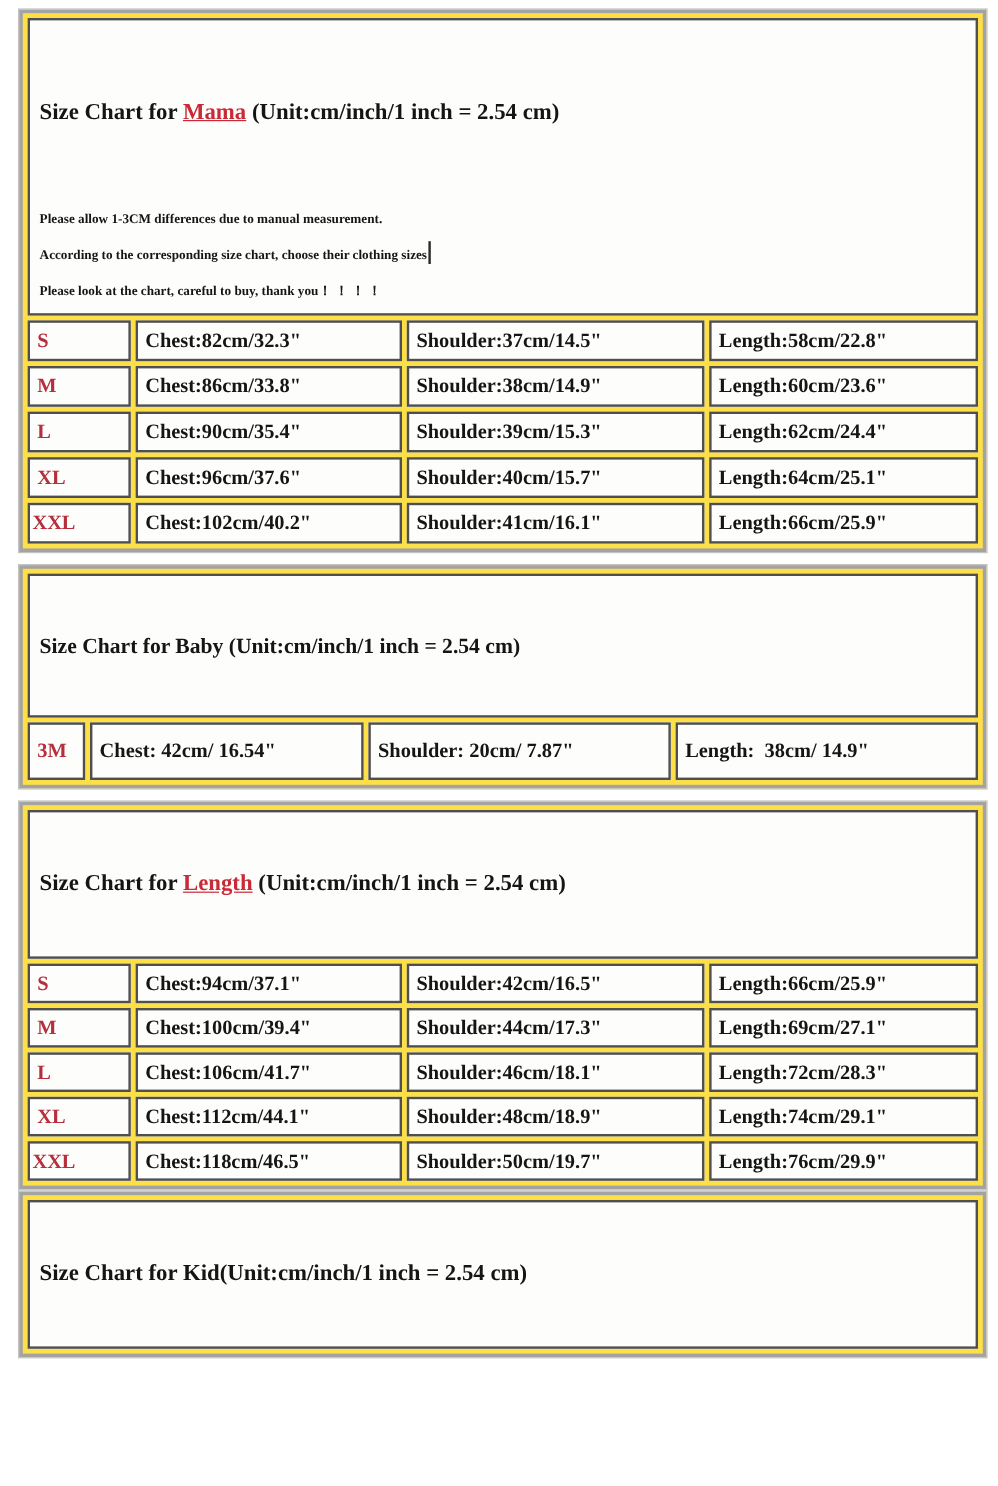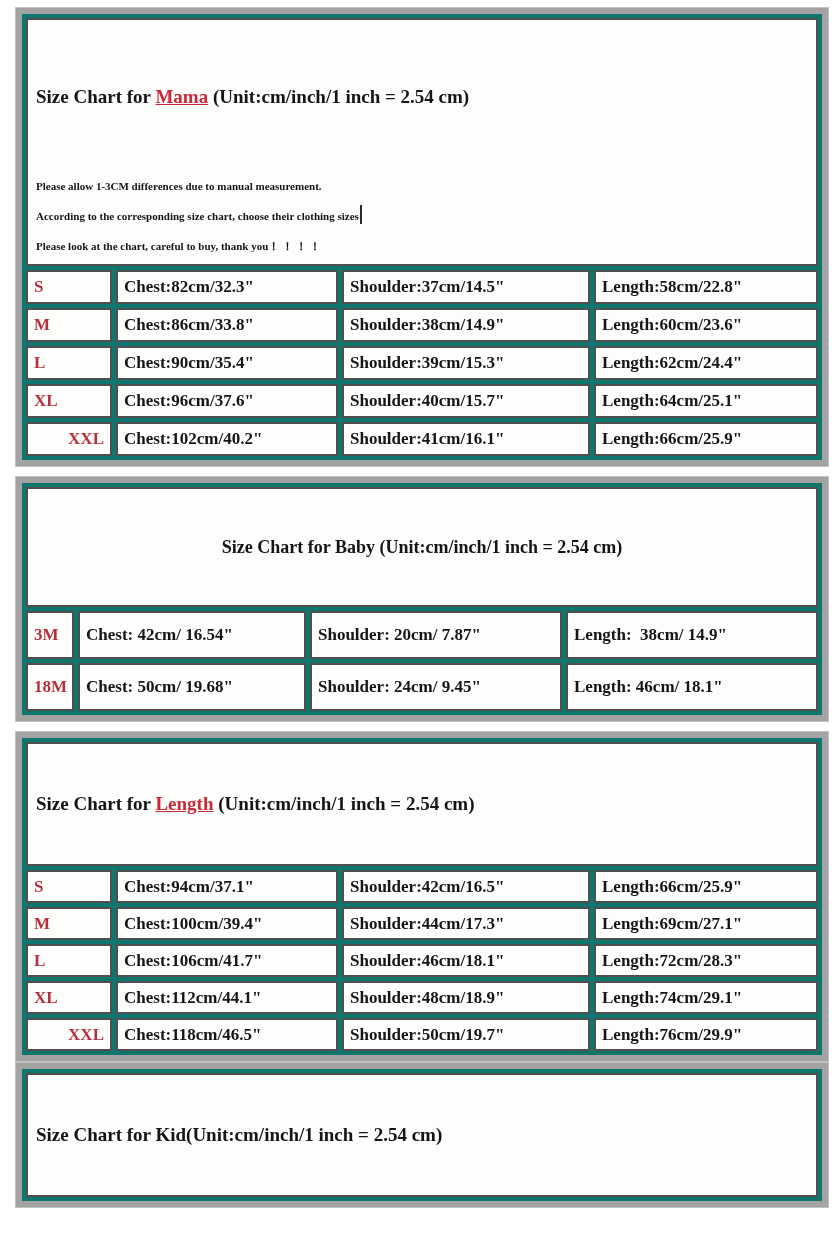--- a/index.html
+++ b/index.html
@@ -7,22 +7,22 @@
   main{padding:8px 8px 6px 16px;}
   .chart-section{margin:0;}
   #section-mama{margin-bottom:11px;}
   #section-baby{margin-bottom:11px;}
   #section-daddy{margin-bottom:2px;}
   .size-table{
     border-collapse:separate;
     border-spacing:4px;
     width:806px;
     table-layout:fixed;
-    background:#0f766e;
-    border:6px solid #a3a3a3;
+    background:#fde047;
+    border:3px solid #a3a3a3;
     outline:1px solid #c2c2c2;
   }
   td{
     box-sizing:border-box;
     border:2px solid #4f4f4f;
     background:#fdfdfc;
     color:#151515;
     font-weight:bold;
     font-size:17px;
     padding:2px 6px;
@@ -30,27 +30,27 @@
     overflow:hidden;
     vertical-align:middle;
   }
   .title-cell{font-size:19px;padding:2px 8px;}
   .title-line{white-space:pre;line-height:28px;}
   #section-mama .title-cell{line-height:30px;padding:3px 8px;}
   .note-line{white-space:pre;line-height:30px;font-size:11px;}
   .t-highlight{color:#c92a38;text-decoration:underline;}
   .t-highlight:empty{display:none;}
   .row-label{color:#b52f3c;}
-  .centered{text-align:right;padding-left:2px;}
+  .centered{text-align:left;padding-left:2px;}
   .caret{display:inline-block;width:2px;height:19px;background:#2a2a2a;vertical-align:-4px;margin-left:1px;}
   
   #section-mama td.row-cell{height:34px;}
   #section-baby td.row-cell{height:48px;}
   #section-daddy td.row-cell{height:33px;}
-  #section-baby .title-cell{height:32px;font-size:18px;text-align:center;}
+  #section-baby .title-cell{height:32px;font-size:18px;}
   #section-daddy .title-cell{height:38px;}
   #section-kid .title-cell{height:34px;}
   
   #section-mama col.c0,#section-daddy col.c0{width:86px;}
   #section-mama col.c1,#section-daddy col.c1{width:222px;}
   #section-mama col.c2,#section-daddy col.c2{width:248px;}
   #section-mama col.c3,#section-daddy col.c3{width:224px;}
   #section-baby col.c0{width:48px;}
   #section-baby col.c1{width:228px;}
   #section-baby col.c2{width:252px;}
@@ -126,26 +126,20 @@
           <td class="title-cell" colspan="4">
             <div class="title-line"><span class="t-prefix">Size Chart for Baby (Unit:cm/inch/1 inch = 2.54 cm)</span><span class="t-suffix"></span></div>
           </td>
         </tr>
       <tr>
               <td class="row-cell row-label">3M</td>
               <td class="row-cell">Chest: 42cm/ 16.54"</td>
               <td class="row-cell">Shoulder: 20cm/ 7.87"</td>
               <td class="row-cell">Length:  38cm/ 14.9"</td>
             </tr>
-            <tr>
-              <td class="row-cell row-label">18M</td>
-              <td class="row-cell">Chest: 50cm/ 19.68"</td>
-              <td class="row-cell">Shoulder: 24cm/ 9.45"</td>
-              <td class="row-cell">Length: 46cm/ 18.1"</td>
-            </tr>
           </tbody>
     </table>
   </section>
 
   <section class="chart-section" id="section-daddy">
     <table class="size-table">
       <colgroup>
         <col class="c0">
             <col class="c1">
             <col class="c2">

